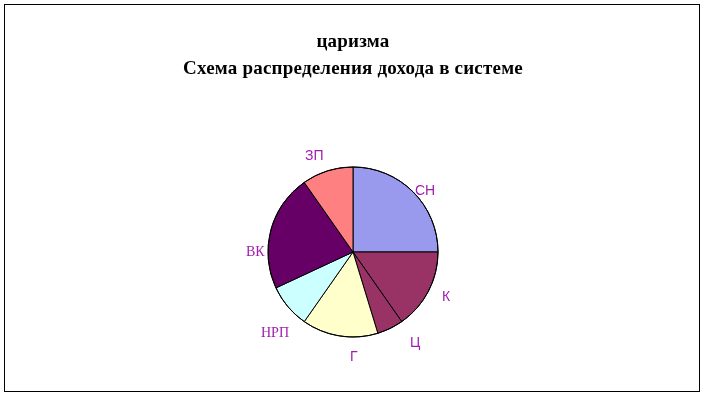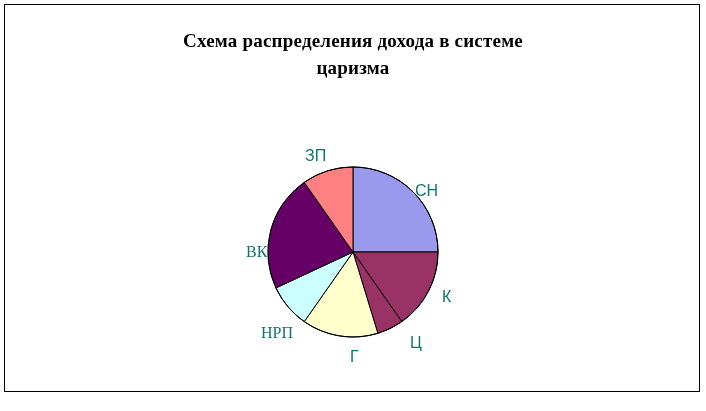--- a/index.html
+++ b/index.html
@@ -50,35 +50,35 @@
     height: 388px;
   }
   #pie-svg {
     position: absolute;
     left: 0;
     top: 0;
   }
   .slice-label {
     position: absolute;
     font-family: "Liberation Sans", sans-serif;
-    font-size: 16px;
-    color: #0f766e;
+    font-size: 14px;
+    color: #a21caf;
     white-space: nowrap;
     line-height: 13px;
   }
 </style>
 </head>
 <body>
 
 <div id="screenshot">
   <div id="frame">
 
     <div id="chart-title">
+      <div>царизма</div>
       <div>Схема распределения дохода в системе</div>
-      <div>царизма</div>
     </div>
 
     <div id="plot-area">
 
       <svg id="pie-svg" width="696" height="388" viewBox="0 0 696 388">
         <g id="pie-slices">
             <path d="M 348 247 L 348.00 162.00 A 85 85 0 0 1 433.00 247.00 Z" fill="#9999ee" stroke="#000000" stroke-width="1"></path>
             <path d="M 348 247 L 433.00 247.00 A 85 85 0 0 1 396.75 316.63 Z" fill="#993366" stroke="#000000" stroke-width="1"></path>
             <path d="M 348 247 L 396.75 316.63 A 85 85 0 0 1 372.85 328.29 Z" fill="#993366" stroke="#000000" stroke-width="1"></path>
             <path d="M 348 247 L 372.85 328.29 A 85 85 0 0 1 299.25 316.63 Z" fill="#ffffcc" stroke="#000000" stroke-width="1"></path>

